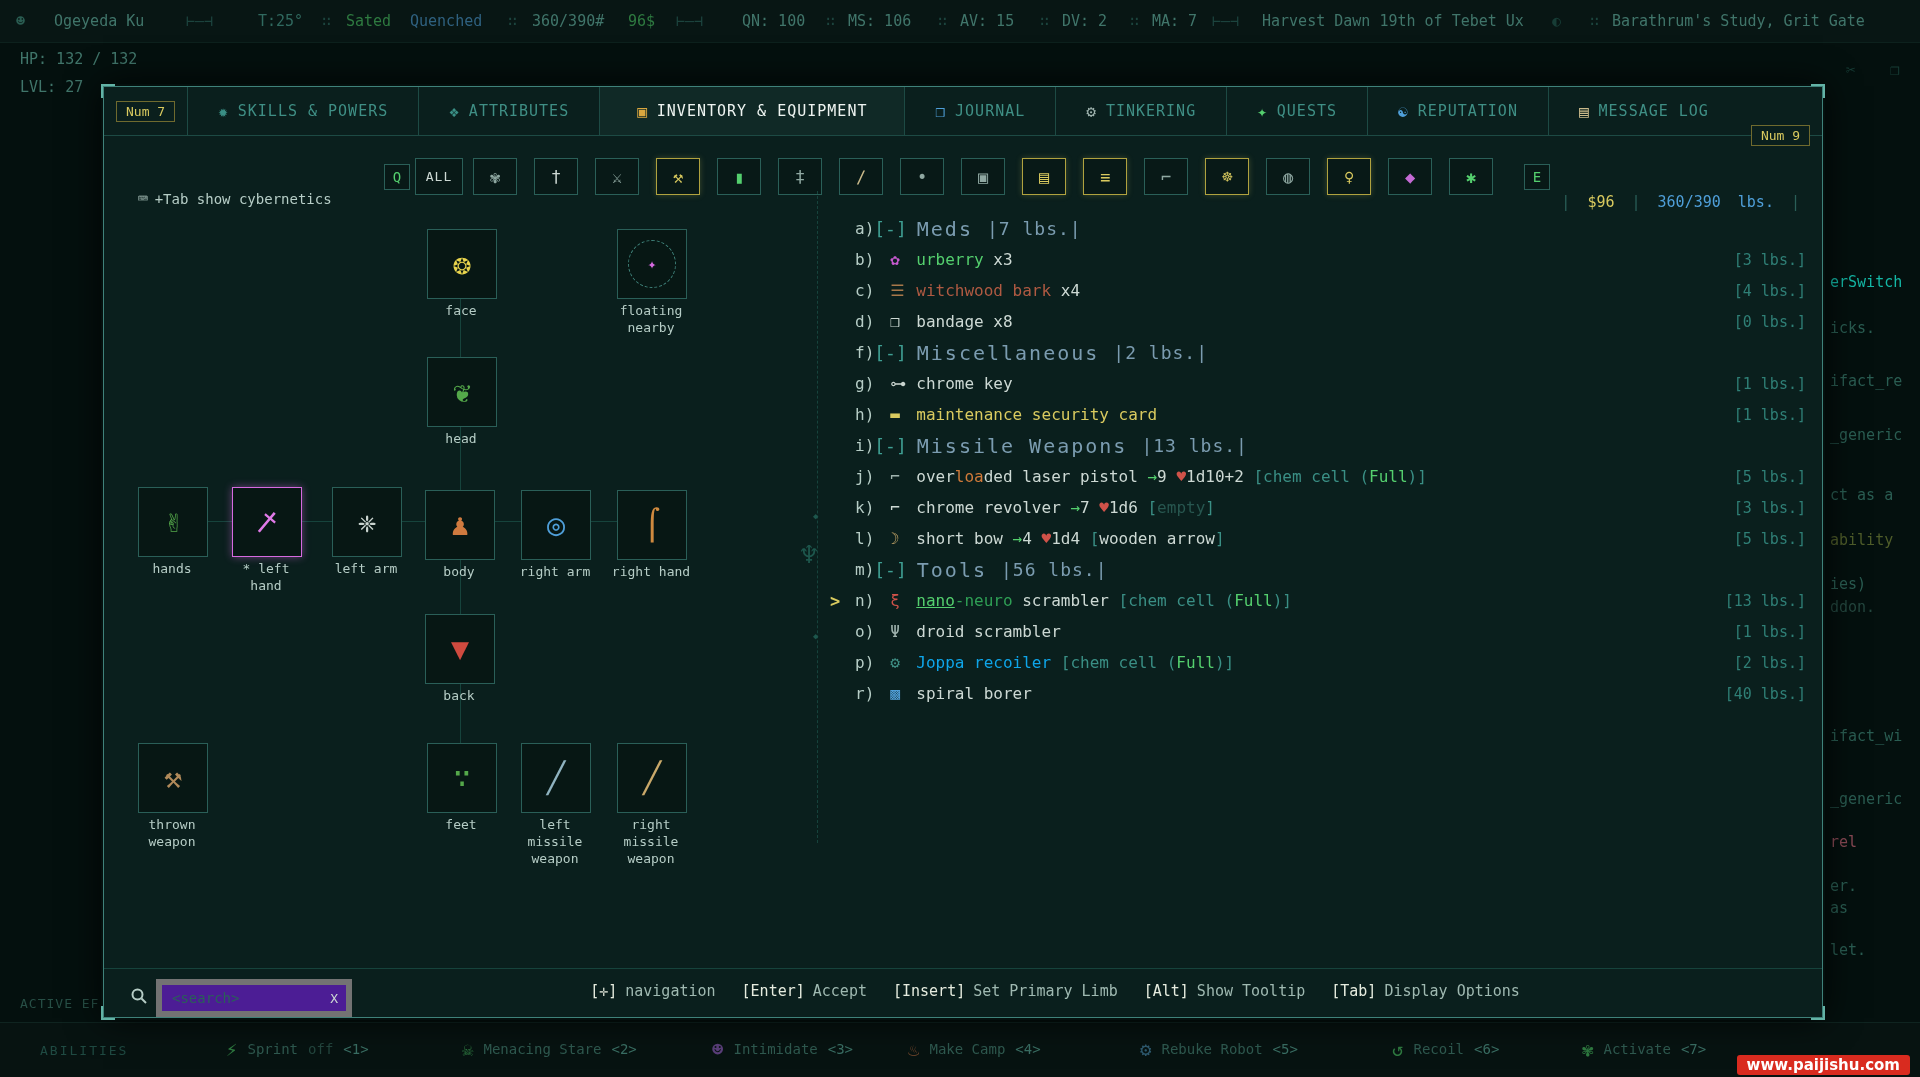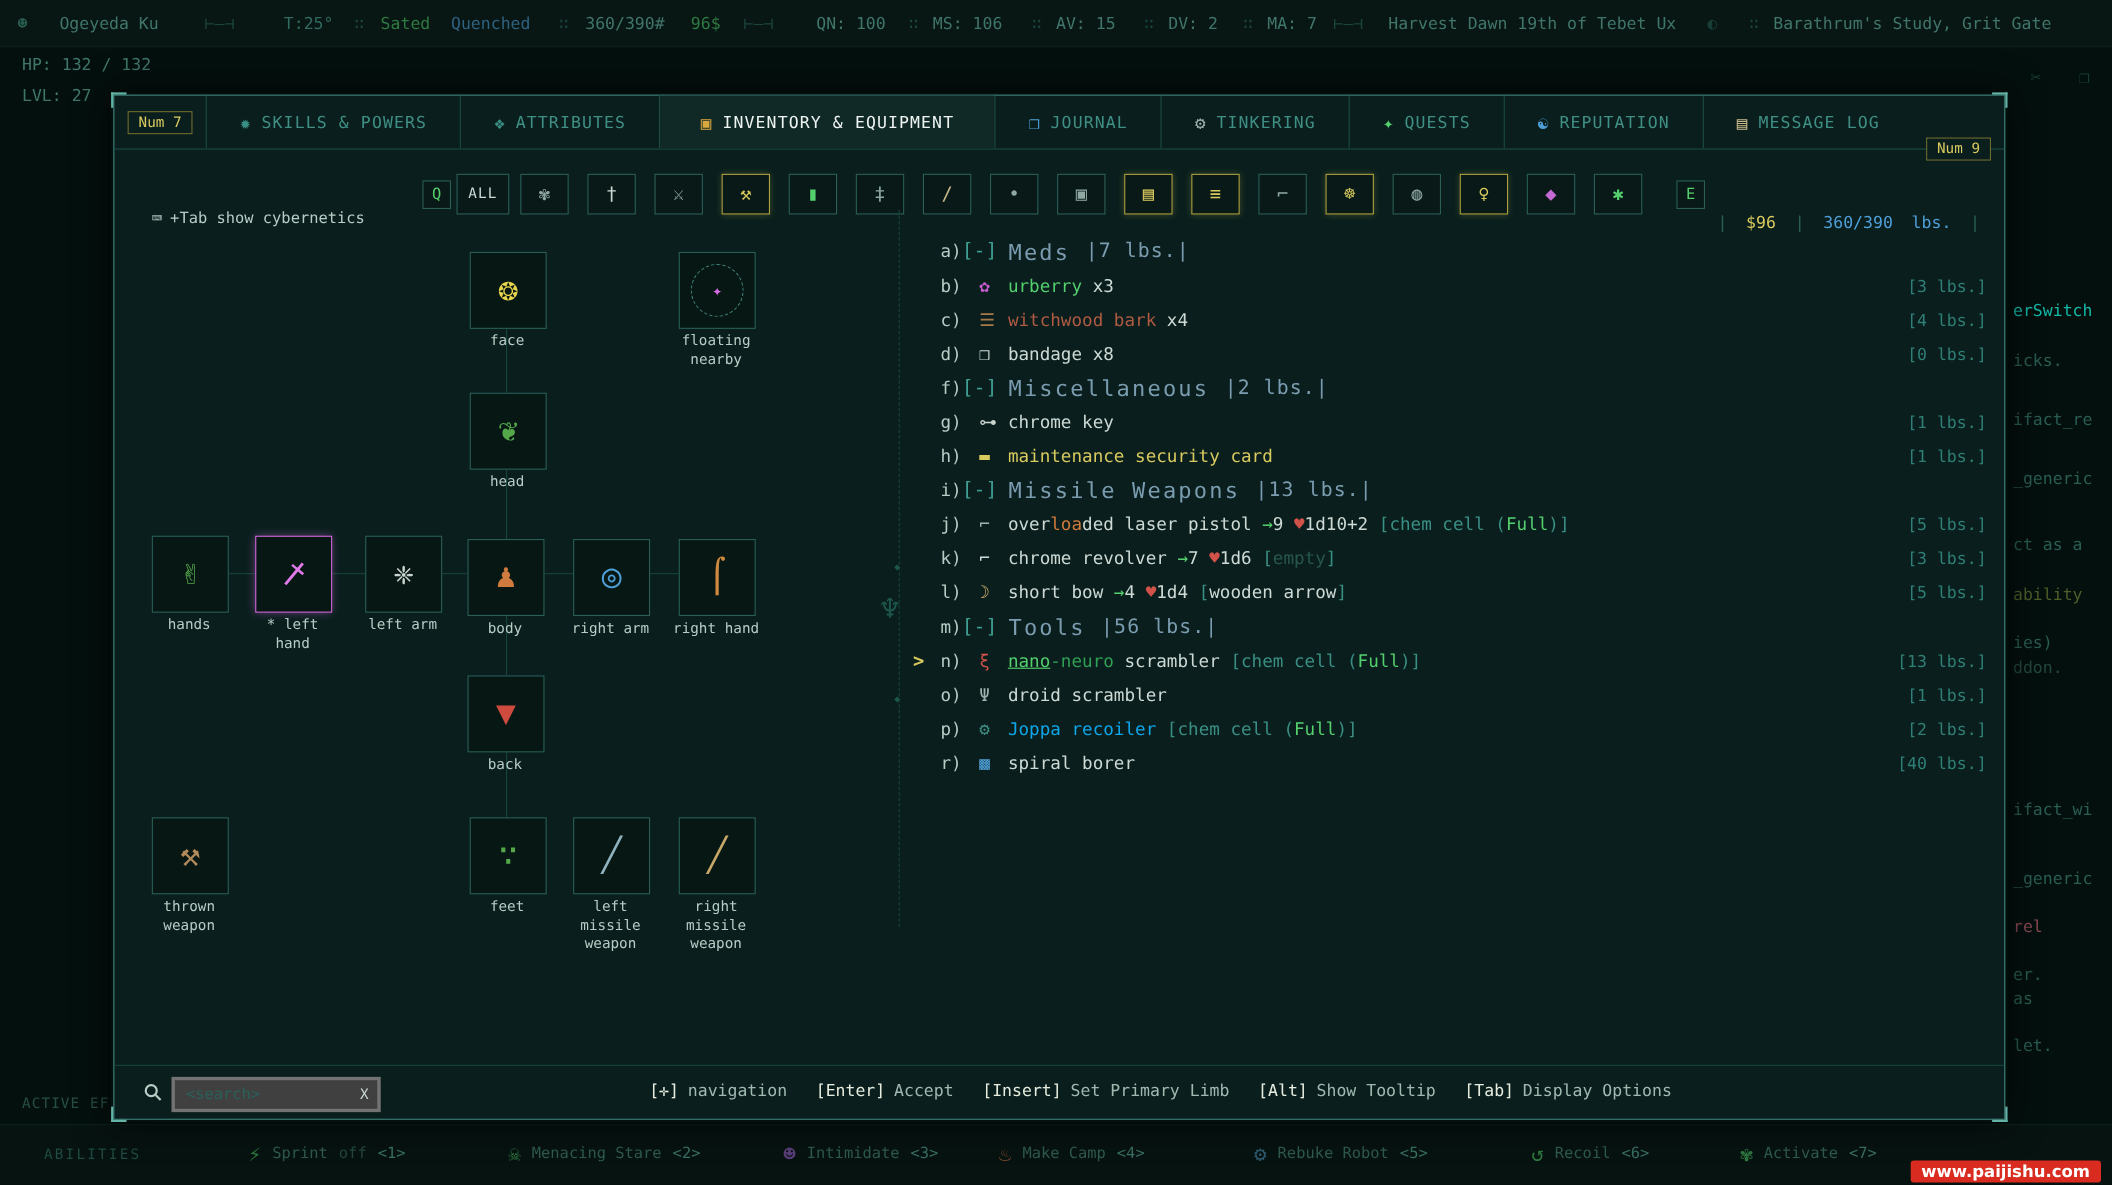--- a/index.html
+++ b/index.html
@@ -80,21 +80,21 @@
   .inv-row.header .inv-letter{margin-right:0;}
   .inv-icon{width:26px;font-size:16px;}
   .inv-name{font-size:16px;white-space:pre;}
   .inv-weight{position:absolute;right:0;font-size:15px;color:#2f7f76;}
   .h-bracket{color:#3f9f93;font-size:18px;}
   .h-name{color:#7b9cb0;font-size:20px;letter-spacing:2px;margin-left:10px;}
   .h-weight{color:#7b9cb0;font-size:18px;letter-spacing:1px;margin-left:14px;}
   
   .footer{position:absolute;left:0;bottom:0;width:100%;height:48px;border-top:1px solid #16433c;}
   .search{position:absolute;left:26px;top:10px;display:flex;align-items:center;gap:8px;}
-  .search-box{width:168px;height:26px;border:3px solid #737373;background:#404040;display:flex;align-items:center;
+  .search-box{width:168px;height:26px;border:6px solid #737373;background:#4c1d95;display:flex;align-items:center;
               justify-content:space-between;padding:0 8px;}
   .search-input{background:transparent;border:none;outline:none;width:120px;font-family:inherit;font-size:14px;color:#7fa39b;}
   .search-input::placeholder{color:#2a6059;}
   .search-x{color:#cdd9d4;font-size:13px;cursor:pointer;}
   .hints{position:absolute;left:calc(50% + 92px);transform:translateX(-50%);top:13px;display:flex;gap:26px;
          font-size:15px;white-space:nowrap;}
   .hint .k{color:#e6ecdf;}
   .hint .l{color:#9fb9b1;margin-left:8px;}
 </style>
 </head>

